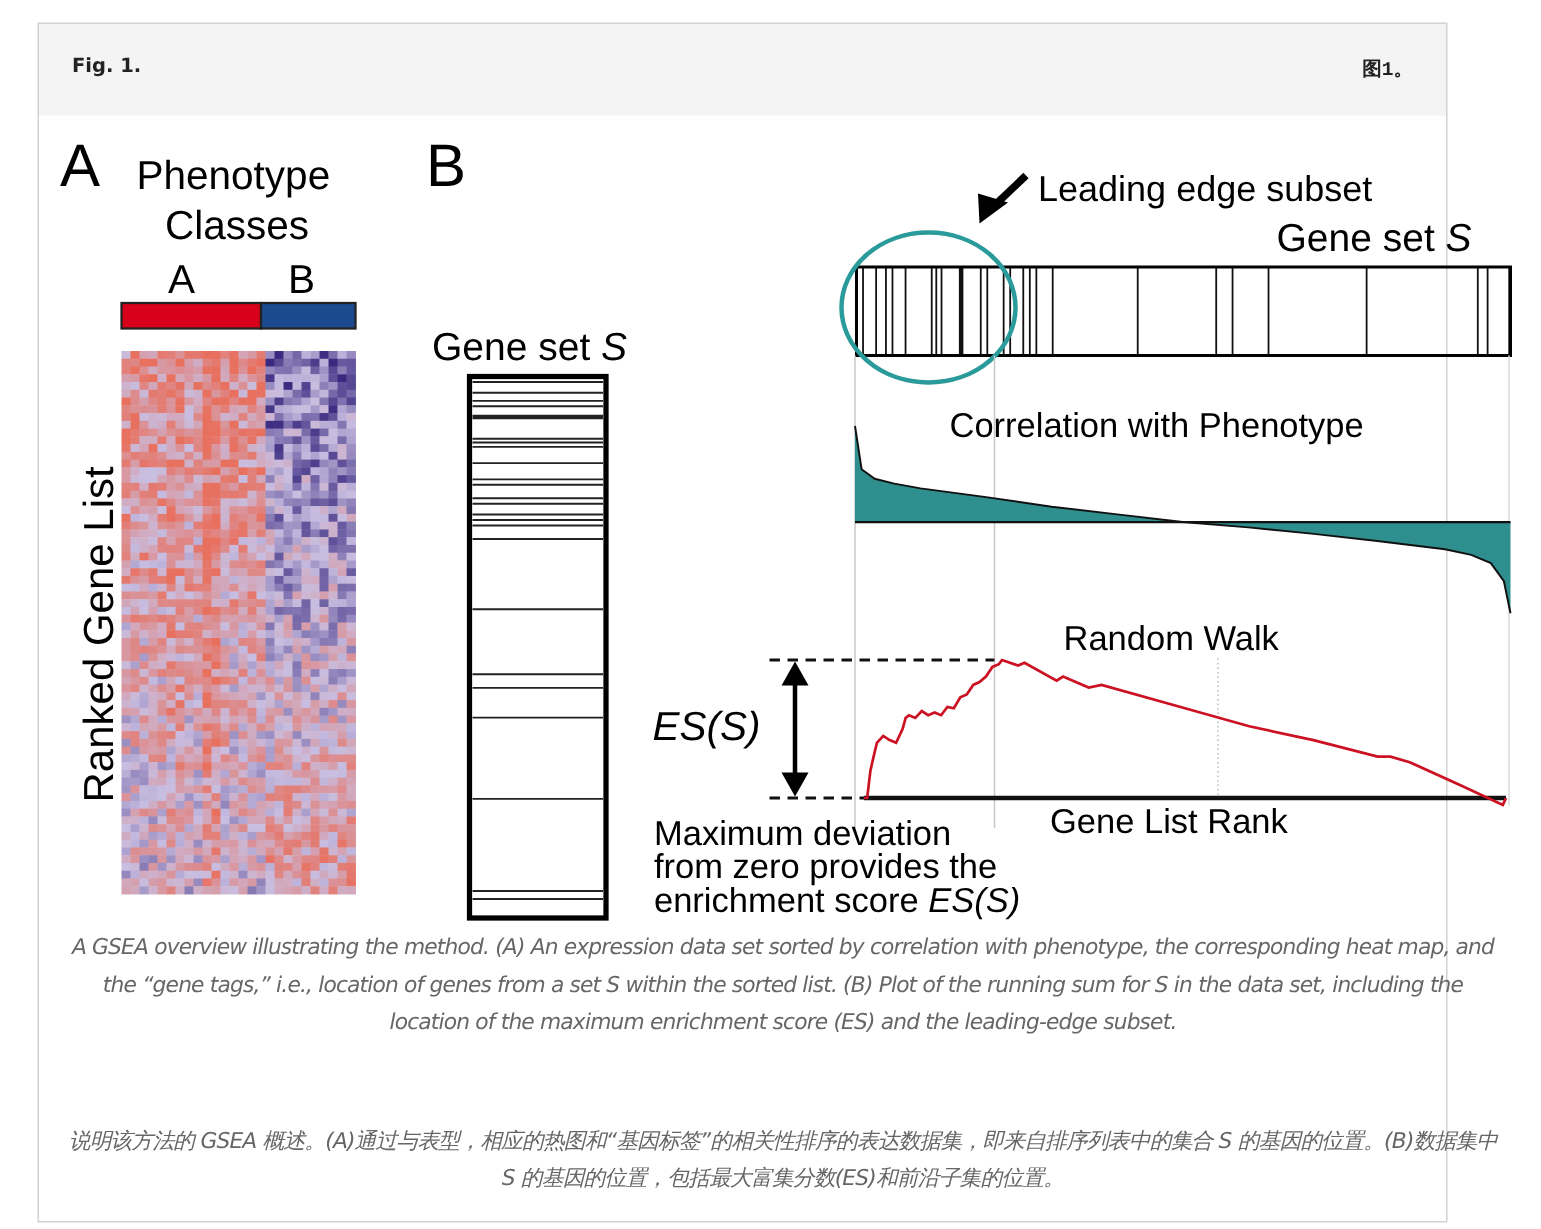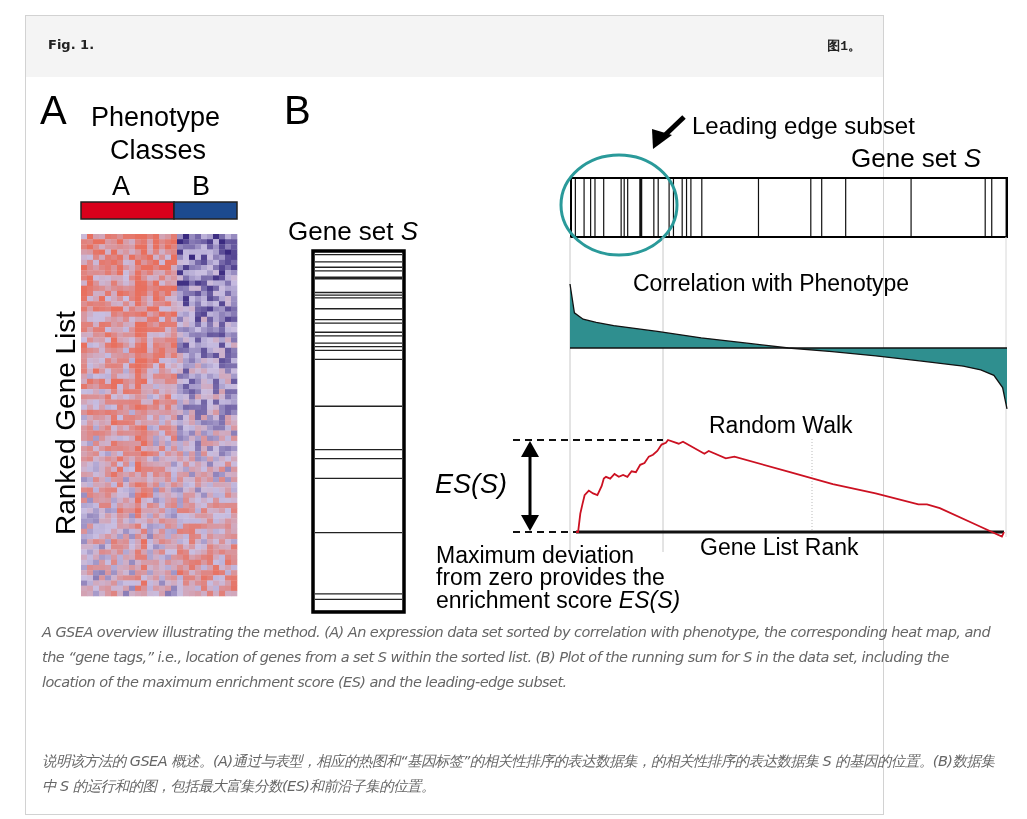--- a/index.html
+++ b/index.html
@@ -1,23 +1,23 @@
 <!DOCTYPE html>
 <html><head>
 <meta charset="utf-8">
 <style>
   html, body { margin: 0; padding: 0; background: #ffffff; }
   body { width: 1027px; height: 819px; position: relative; overflow: hidden; font-family: "Liberation Sans", sans-serif; }
-  .card { position: absolute; left: 25px; top: 15px; width: 859px; height: 800px; border: 1px solid #d2d2d2; background: #fff; box-sizing: border-box; }
+  .card { position: absolute; left: 25px; top: 15px; width: 940px; height: 800px; border: 1px solid #d2d2d2; background: #fff; box-sizing: border-box; }
   .card-header { position: absolute; left: 0; top: 0; right: 0; height: 61px; background: #f4f4f4; }
   .fig-label { position: absolute; top: 21px; font-family: "DejaVu Sans", sans-serif; font-weight: bold; font-size: 13px; color: #222; }
   .fig-en { left: 22px; }
   .fig-zh { right: 22px; font-family: Liberation Mono, monospace; }
   .figure { position: absolute; left: 0; top: 61px; width: 997px; height: 540px; }
-  .caption { position: absolute; left: 16px; width: 960px; font-family: "DejaVu Sans", sans-serif; font-style: italic; color: #666; font-size: 14.5px; line-height: 25px; letter-spacing: -0.55px; }
+  .caption { position: absolute; left: 16px; width: 960px; font-family: "DejaVu Sans", sans-serif; font-style: italic; color: #666; font-size: 14.5px; line-height: 25px; letter-spacing: -0.55px; text-align: center; }
   .caption-en { top: 604px; }
   .caption-zh { top: 733px; }
   svg text { font-family: "Liberation Sans", sans-serif; }
 </style>
 </head>
 <body>
 
 <div class="card">
   <div class="card-header">
     <span class="fig-label fig-en">Fig. 1.</span>
@@ -1950,14 +1950,14 @@
       </g>
       <text x="409" y="416" font-size="27" font-style="italic">ES(S)</text>
       <text x="674" y="478" font-size="23">Gene List Rank</text>
       <text x="410" y="486" font-size="23">Maximum deviation</text>
       <text x="410" y="508" font-size="23">from zero provides the</text>
       <text x="410" y="531" font-size="23"><tspan>enrichment score </tspan><tspan font-style="italic">ES(S)</tspan></text>
     </g>
   </svg>
 
   <div class="caption caption-en">A GSEA overview illustrating the method. (A) An expression data set sorted by correlation with phenotype, the corresponding heat map, and the “gene tags,” i.e., location of genes from a set S within the sorted list. (B) Plot of the running sum for S in the data set, including the location of the maximum enrichment score (ES) and the leading-edge subset.</div>
-  <div class="caption caption-zh">说明该方法的 GSEA 概述。(A)通过与表型，相应的热图和“基因标签”的相关性排序的表达数据集，的相关性排序的表达数据集 S 的基因的位置。(B)数据集中 S 的运行和的图，包括最大富集分数(ES)和前沿子集的位置。</div>
+  <div class="caption caption-zh">说明该方法的 GSEA 概述。(A)通过与表型，相应的热图和“基因标签”的相关性排序的表达数据集，即来自排序列表中的集合 S 的基因的位置。(B)数据集中 S 的基因的位置，包括最大富集分数(ES)和前沿子集的位置。</div>
 </div>
 
 </body></html>

